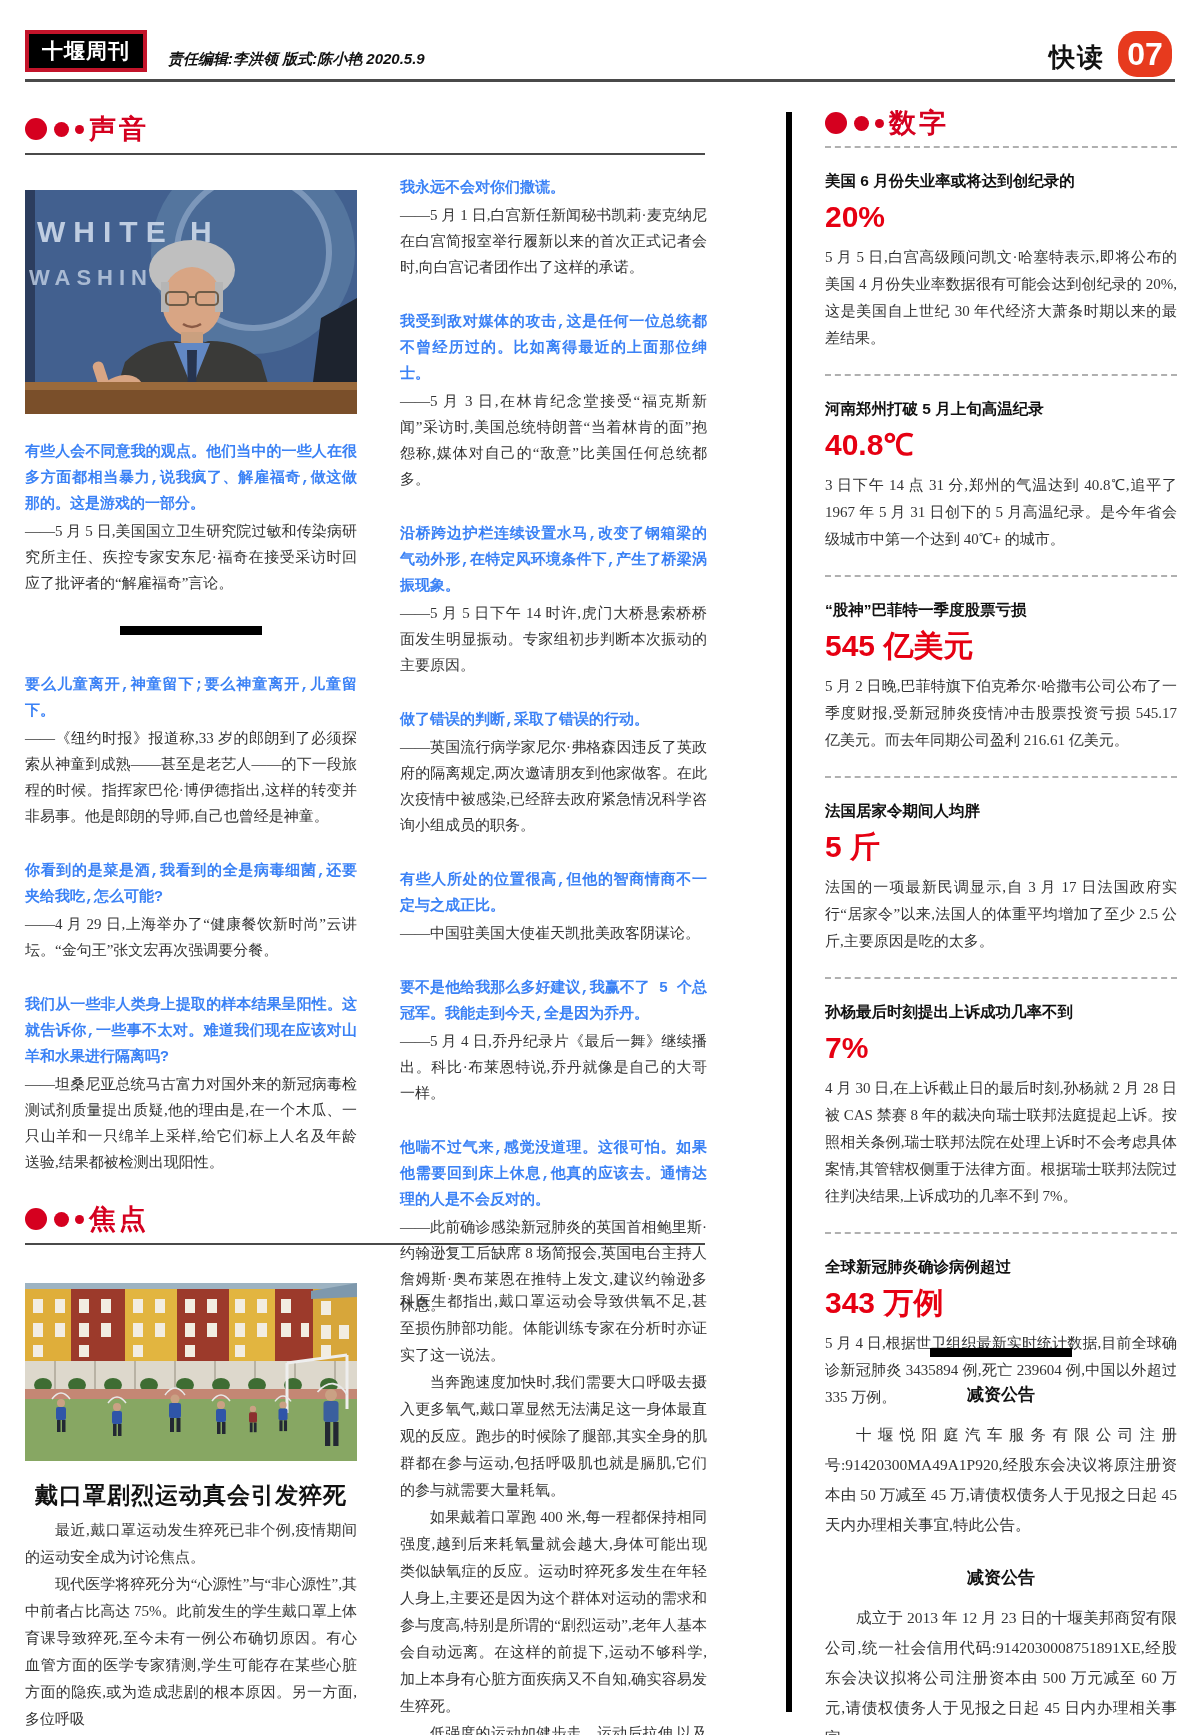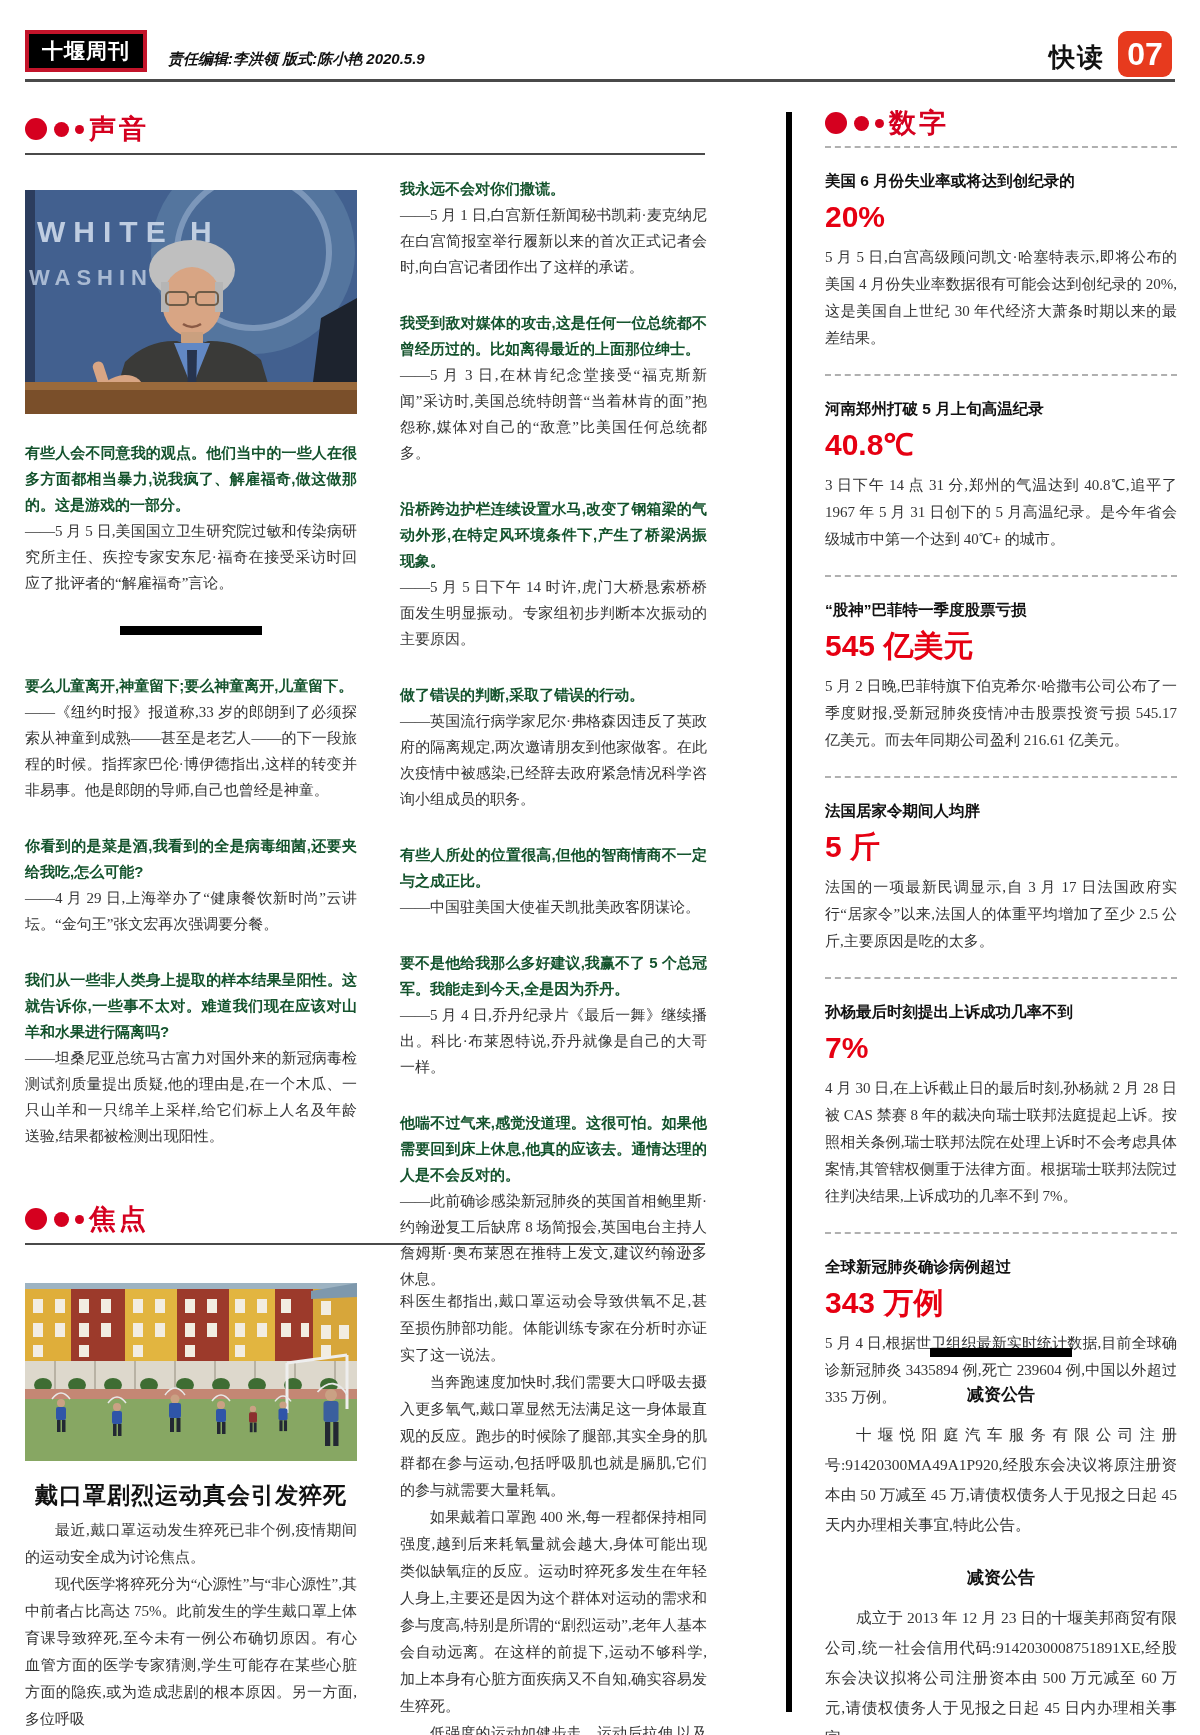--- a/index.html
+++ b/index.html
@@ -8,37 +8,37 @@
   .abs{position:absolute;}
 
   
   .logo-box{left:25px;top:30px;width:122px;height:42px;background:#000000;border:4px solid #c3142a;
             box-sizing:border-box;display:flex;align-items:center;justify-content:center;}
   .logo-text{color:#ffffff;font-family:"Liberation Serif",serif;font-weight:bold;font-size:21px;letter-spacing:1px;}
   .editor-line{left:168px;top:50px;font-family:"Liberation Sans",sans-serif;font-style:italic;
                font-weight:bold;font-size:15px;color:#111;}
   .kuaidu{right:95px;top:40px;font-family:"Liberation Sans",sans-serif;font-weight:bold;font-size:26px;
           color:#111;letter-spacing:2px;}
-  .page-badge{right:28px;top:31px;width:54px;height:46px;background:#e73a1e;border-radius:9px;
+  .page-badge{right:28px;top:31px;width:54px;height:46px;background:#e73a1e;border-radius:19px;
               color:#fff;font-family:"Liberation Sans",sans-serif;font-weight:bold;font-size:32px;
               display:flex;align-items:center;justify-content:center;}
   .header-rule{left:25px;top:79px;width:1150px;height:3px;background:#4a4a4a;}
 
   
   .sec-head{display:flex;align-items:center;height:34px;}
   .dot{background:#d5001f;border-radius:50%;}
   .dot.d1{width:22px;height:22px;margin-right:7px;}
   .dot.d2{width:15px;height:15px;margin-right:6px;}
   .dot.d3{width:9px;height:9px;margin-right:5px;}
   .sec-title{color:#d5001f;font-family:"Liberation Sans",sans-serif;font-weight:bold;font-size:27px;letter-spacing:3px;}
   .rule{height:2px;background:#4a4a4a;}
 
   
-  .quote-b{font-family:Liberation Sans, sans-serif;font-weight:700;font-size:15px;line-height:26px;
-           color:#14532d;text-align:justify;margin:0;}
+  .quote-b{font-family:Liberation Mono, monospace;font-weight:700;font-size:15px;line-height:26px;
+           color:#3b82f6;text-align:justify;margin:0;}
   .attr{font-size:15px;line-height:26px;color:#333;text-align:justify;margin:0;}
   .qblock{margin-bottom:30px;}
   .blackbar{background:#000;height:9px;width:142px;margin:26px auto 38px;}
 
   
   .num-col{left:825px;top:106px;width:352px;}
   .num-lead{font-family:"Liberation Sans",sans-serif;font-weight:bold;font-size:15.5px;color:#111;
             margin:22px 0 8px;line-height:22px;}
   .num-fig{color:#e60012;font-family:"Liberation Sans",sans-serif;font-weight:bold;font-size:30px;
            line-height:34px;margin:0 0 10px;}

